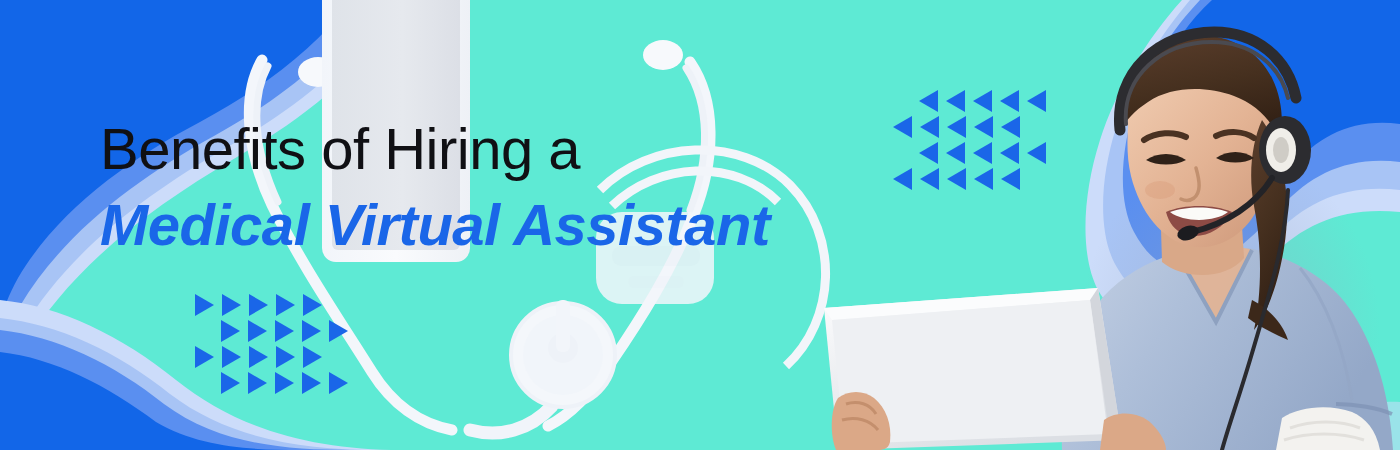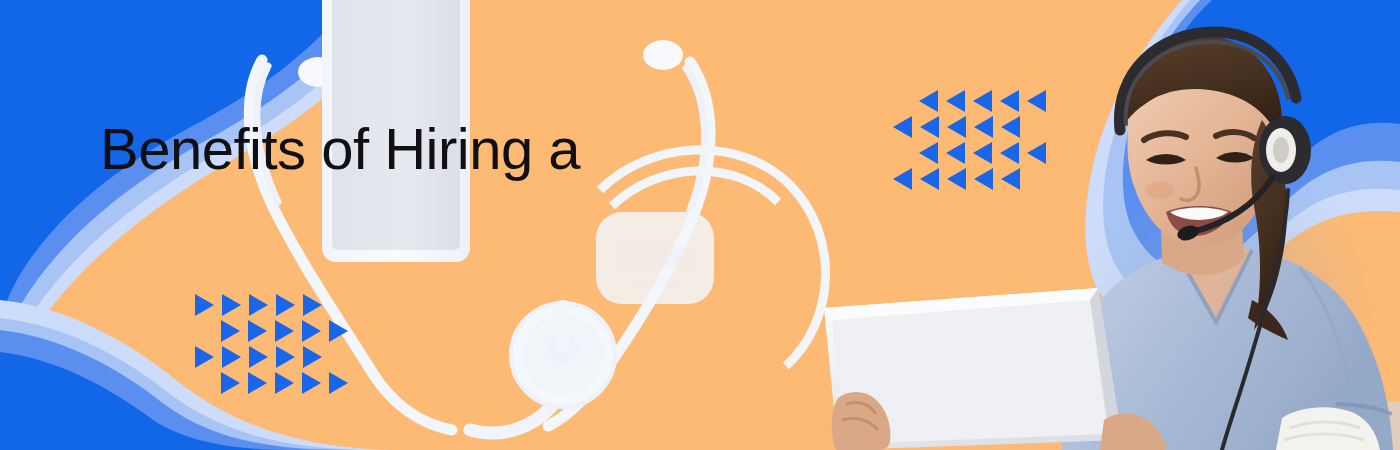--- a/index.html
+++ b/index.html
@@ -6,21 +6,21 @@
   html, body {
     margin: 0;
     padding: 0;
     background: #ffffff;
   }
   #banner {
     position: relative;
     width: 1400px;
     height: 450px;
     overflow: hidden;
-    background: #fdba74;
+    background: #5eead4;
     font-family: "Liberation Sans", sans-serif;
   }
   .layer {
     position: absolute;
     top: 0; left: 0;
     width: 1400px;
     height: 450px;
     pointer-events: none;
   }
   .layer svg { display: block; }
@@ -168,20 +168,21 @@
       </g>
 
       <g opacity="0.55">
         <path d="M 1400 402 C 1372 400, 1350 410, 1334 428 C 1324 438, 1316 446, 1308 450 L 1400 450 Z" fill="#ccdcfa"></path>
       </g>
     </svg>
   </div>
 
   <div id="headline">
     <div class="line1">Benefits of Hiring a</div>
+    <div class="line2">Medical Virtual Assistant</div>
   </div>
 
   <div class="tri-cluster" id="tri-left-cluster">
     <div class="tri-row" style="padding-left:0px">
       <span class="tri right"></span>
       <span class="tri right"></span>
       <span class="tri right"></span>
       <span class="tri right"></span>
       <span class="tri right"></span>
     </div>

